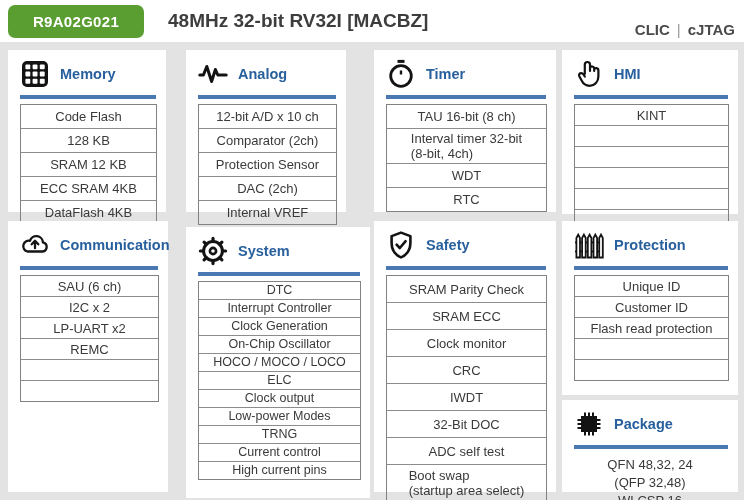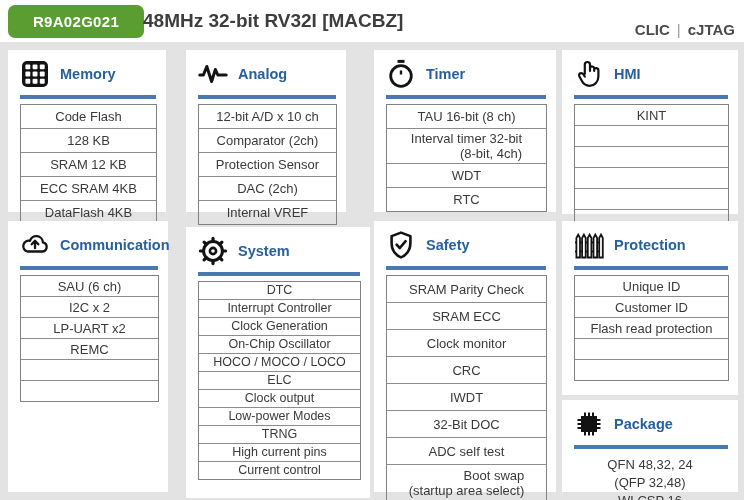--- a/index.html
+++ b/index.html
@@ -4,36 +4,36 @@
 <style>
   html,body{margin:0;padding:0;width:744px;height:500px;overflow:hidden;
     background:#e3e3e4;font-family:"Liberation Sans","DejaVu Sans",sans-serif;}
   .stage{position:relative;width:744px;height:500px;}
 
   
   .header{position:absolute;left:0;top:0;width:744px;height:42px;background:#ffffff;}
   .badge{position:absolute;left:8px;top:5px;width:136px;height:33px;background:#5a9e32;
     border-radius:7px;color:#ffffff;font-weight:bold;font-size:15px;
     display:flex;align-items:center;justify-content:center;letter-spacing:.3px;}
-  .htitle{position:absolute;left:143px;top:0;height:42px;display:flex;align-items:center;
+  .htitle{position:absolute;left:168px;top:0;height:42px;display:flex;align-items:center;
     font-weight:bold;font-size:19px;color:#3d3d3d;}
   .hright{position:absolute;right:9px;top:8px;height:42px;display:flex;align-items:center;
     gap:7px;font-weight:bold;font-size:15px;color:#4a4a4a;}
   .hright .sep{color:#9a9a9a;font-weight:normal;}
 
   
   .card{position:absolute;background:#ffffff;}
   .card-head{display:flex;align-items:center;padding:8px 10px 0 12px;height:32px;}
   .icon{width:30px;height:30px;flex:0 0 30px;display:flex;align-items:center;justify-content:center;}
   .icon svg{width:30px;height:30px;}
   .card-title{margin-left:10px;color:#28609e;font-weight:bold;font-size:14.5px;white-space:nowrap;}
   .rule{height:4px;background:#4a78b2;margin:5px 10px 0 12px;}
   .tbl{margin:5px 9px 0 12px;border:1px solid #828282;}
   .row{border-bottom:1px solid #8c8c8c;display:flex;align-items:center;justify-content:center;
-    text-align:right;font-size:13px;line-height:15px;color:#3a3a3a;min-height:19px;
+    text-align:left;font-size:13px;line-height:15px;color:#3a3a3a;min-height:19px;
     padding:2px 1px;white-space:pre-line;}
   .row:last-child{border-bottom:none;}
   .tight .row{min-height:15px;padding:1px;font-size:12.5px;}
   .mid .row{min-height:17px;padding:1.5px 1px;}
   .roomy .row{min-height:21px;padding:2.5px 1px;}
 
   
   .pkg-lines{margin-top:7px;text-align:center;font-size:13px;line-height:18px;color:#3a3a3a;}
 </style>
 </head>
@@ -186,22 +186,22 @@
     <div class="tbl tight">
       <div class="row">DTC</div>
       <div class="row">Interrupt Controller</div>
       <div class="row">Clock Generation</div>
       <div class="row">On-Chip Oscillator</div>
       <div class="row">HOCO / MOCO / LOCO</div>
       <div class="row">ELC</div>
       <div class="row">Clock output</div>
       <div class="row">Low-power Modes</div>
       <div class="row">TRNG</div>
+      <div class="row">Current control</div>
       <div class="row">High current pins</div>
-      <div class="row">Current control</div>
     </div>
   </div>
 
   <div class="card" style="left:374px;top:221px;width:182px;height:271px">
     <div class="card-head">
       <span class="icon">
         <svg viewBox="0 0 30 30" fill="none" stroke="#131313" stroke-width="2.6" stroke-linecap="round" stroke-linejoin="round">
           <path d="M15,2.6 l9.4,3.5 v6.9 c0,7 -4,12 -9.4,14.4 C9.6,25 5.6,20 5.6,13 v-6.9 z"></path>
           <path d="M10.6,14.6 l3.2,3.4 5.8,-6.8"></path>
         </svg>

